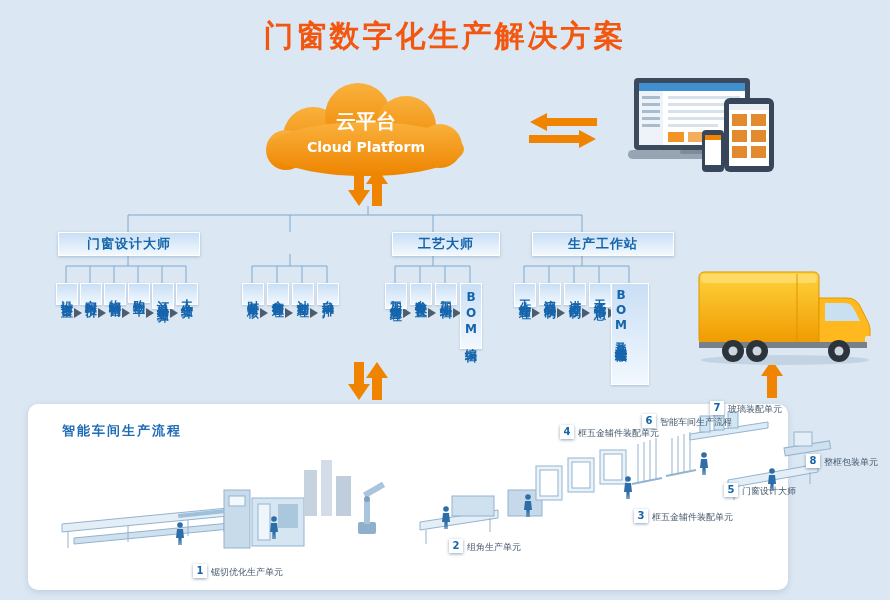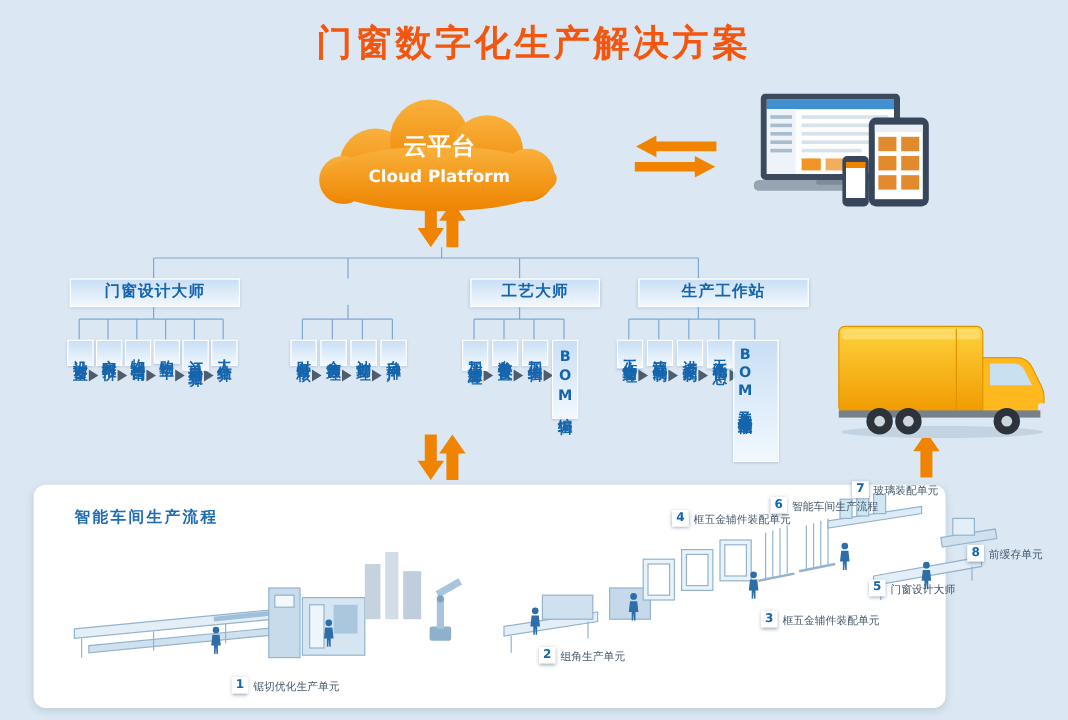--- a/index.html
+++ b/index.html
@@ -275,21 +275,21 @@
   <div class="station" style="left:642px;top:414px">
     <div class="badge">6</div>
     <div class="slabel">智能车间生产流程</div>
   </div>
   <div class="station" style="left:710px;top:401px">
     <div class="badge">7</div>
     <div class="slabel">玻璃装配单元</div>
   </div>
   <div class="station" style="left:806px;top:454px">
     <div class="badge">8</div>
-    <div class="slabel">前缓存单元</div>
+    <div class="slabel">整框包装单元</div>
   </div>
 
   <svg class="absvg" style="left:693px;top:258px" width="185" height="112" viewBox="0 0 185 112">
     <defs>
       <linearGradient id="tg" x1="0" y1="0" x2="0" y2="1">
         <stop offset="0" stop-color="#ffd23c"></stop>
           <stop offset="1" stop-color="#f09a00"></stop>
       </linearGradient>
     </defs>
     <ellipse cx="92" cy="102" rx="84" ry="5" fill="#c3d3e2"></ellipse>

